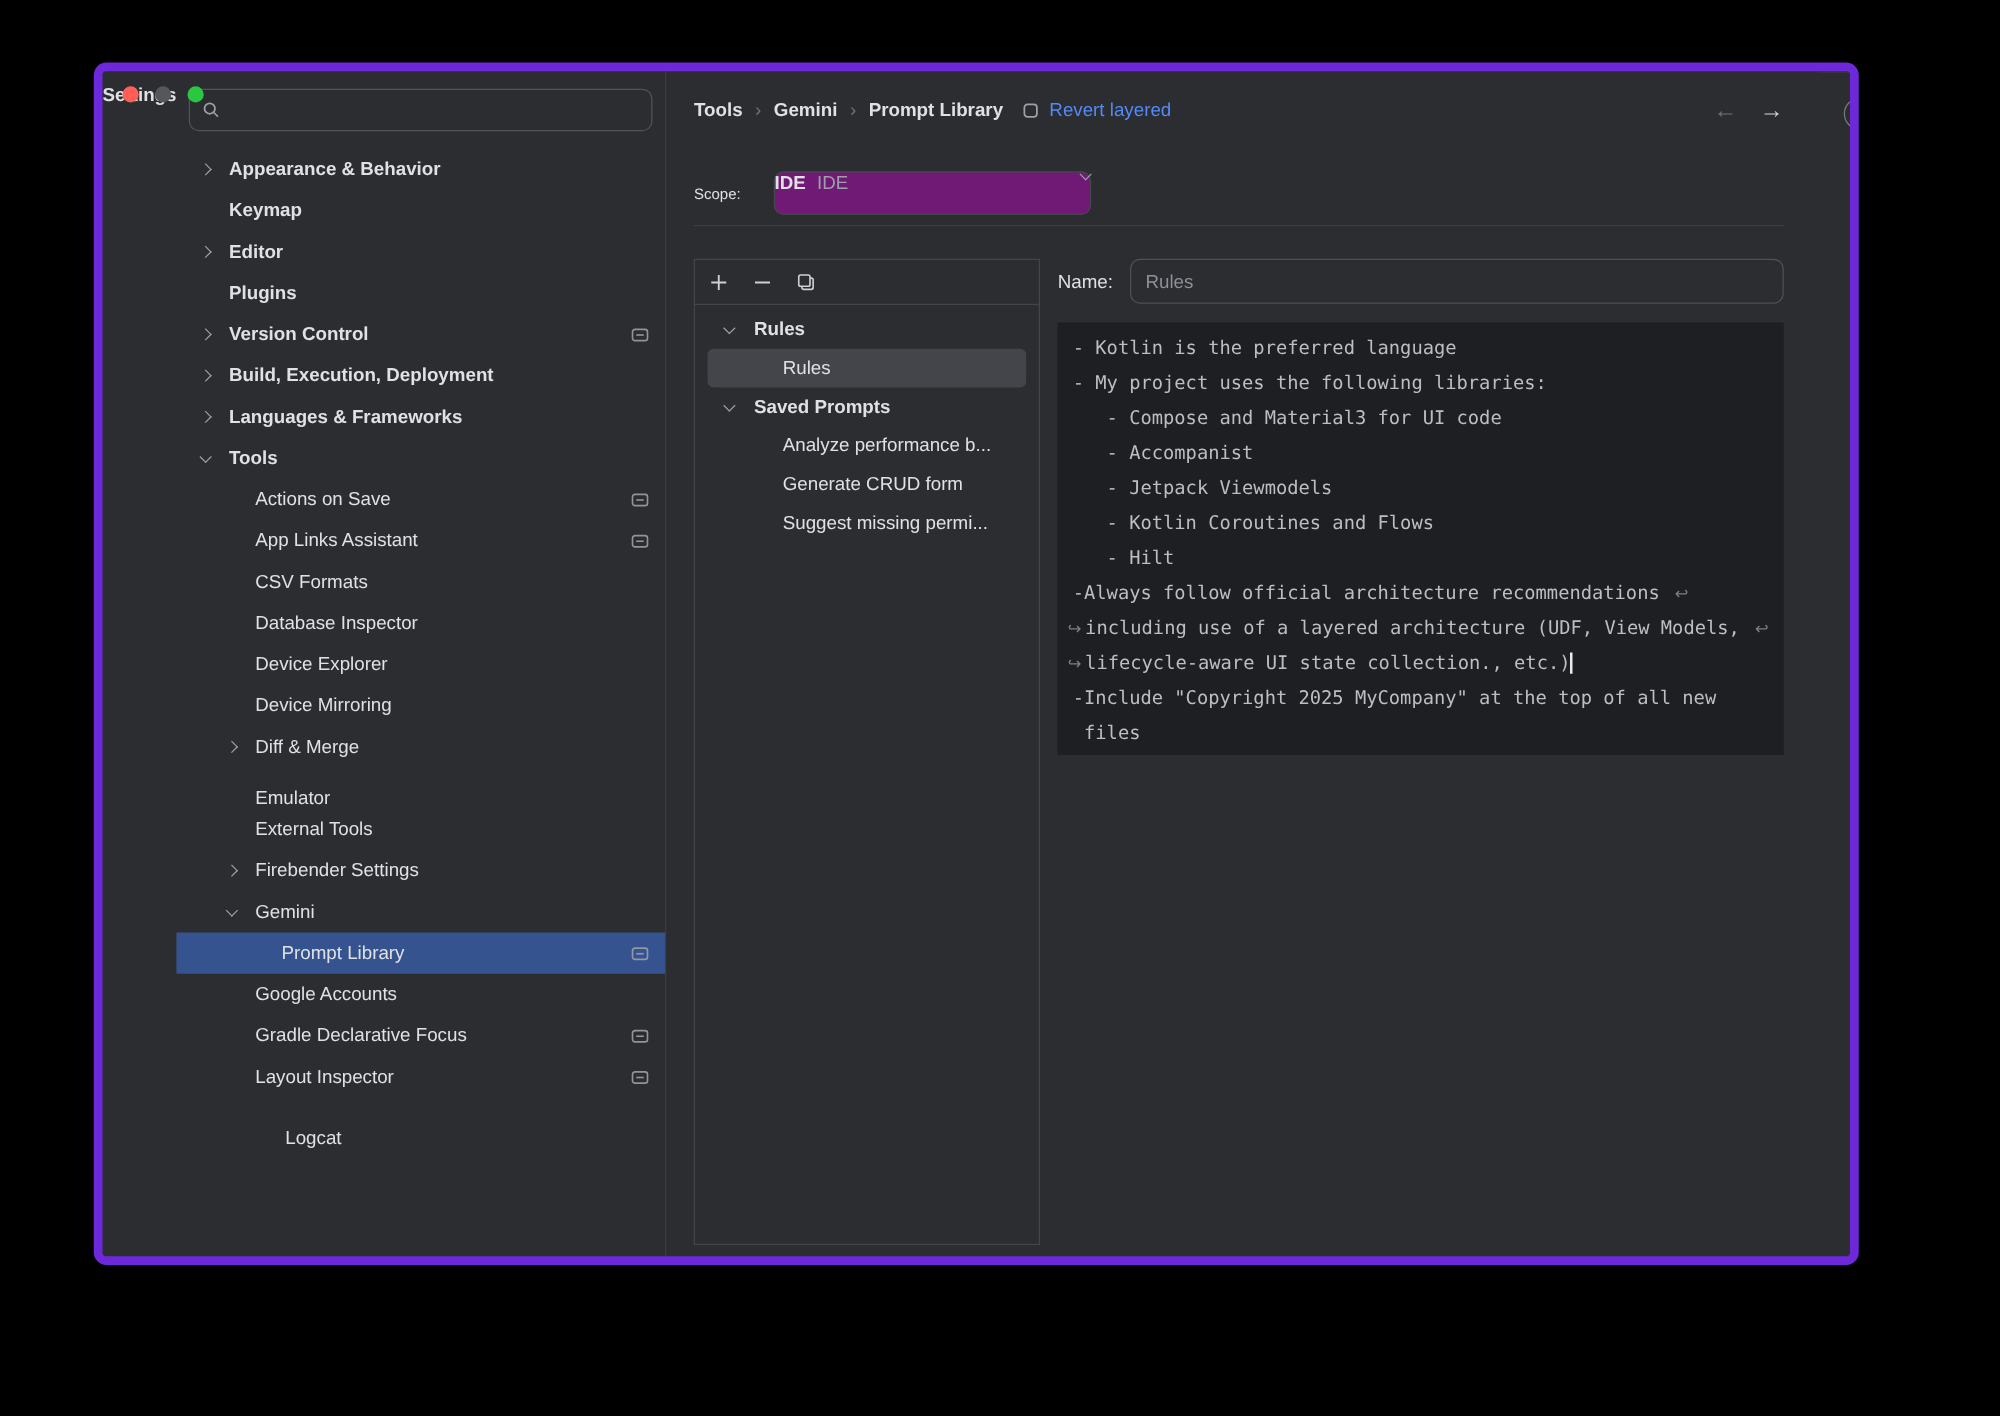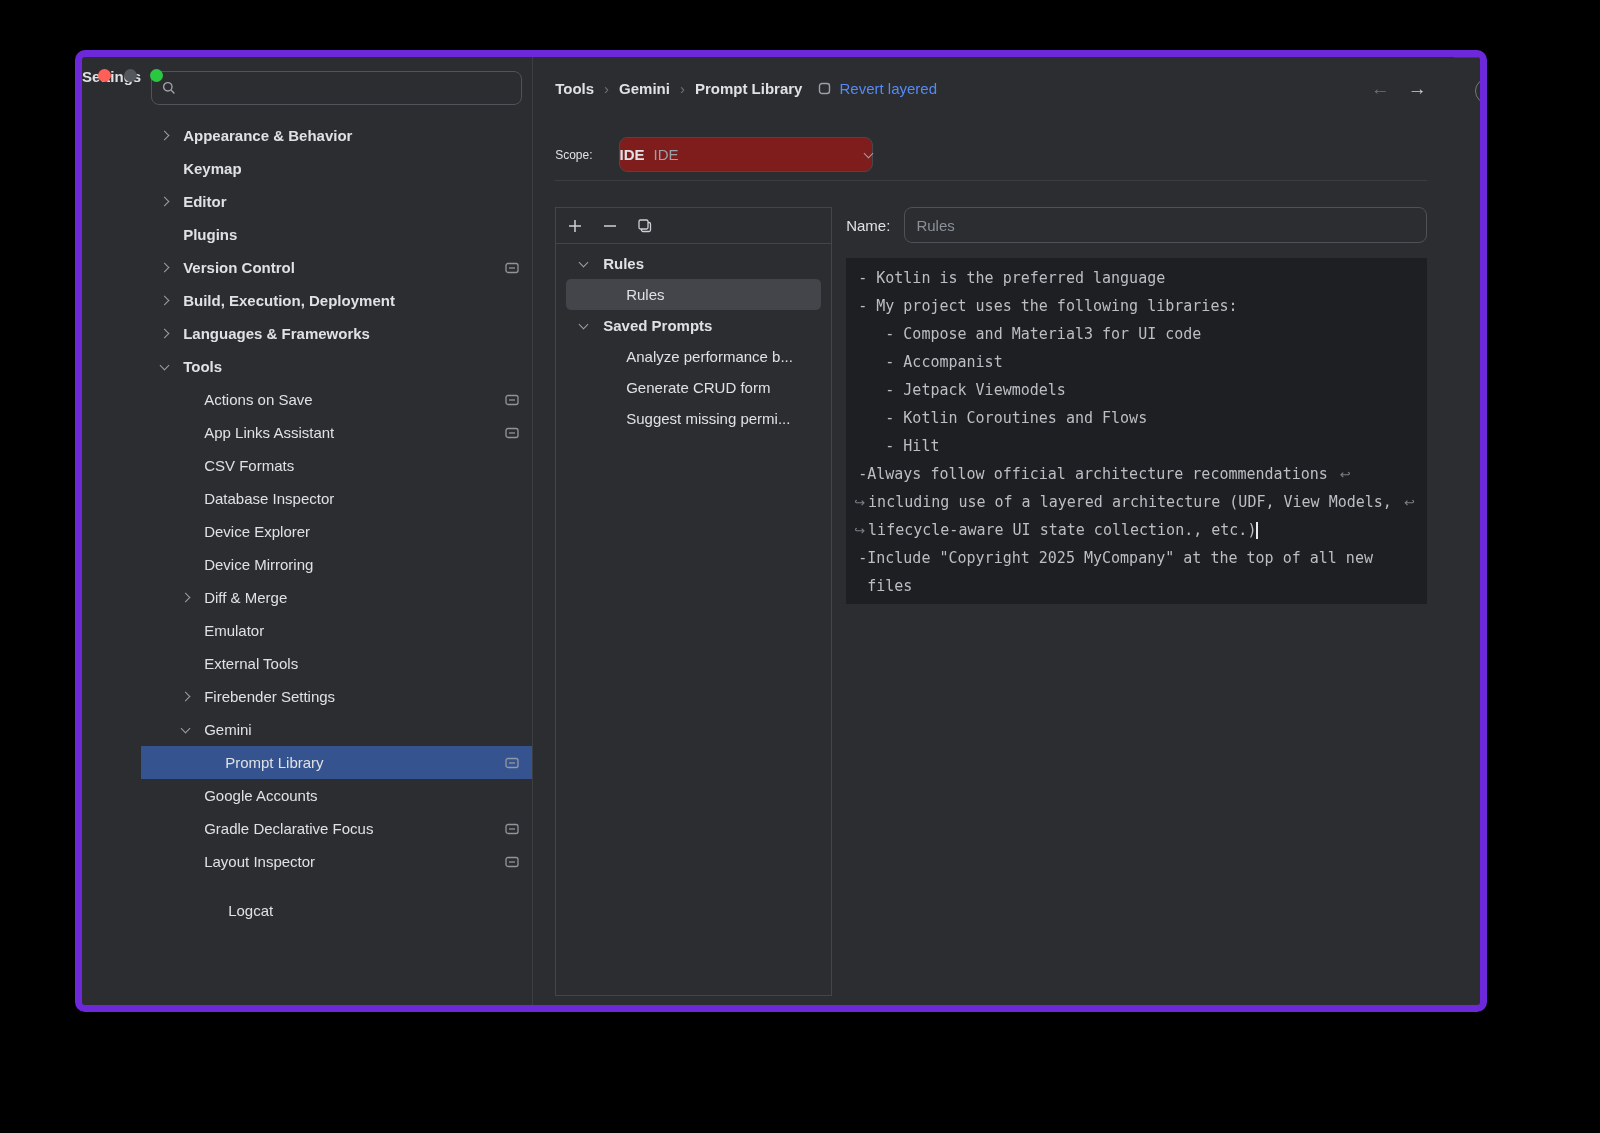--- a/index.html
+++ b/index.html
@@ -34,22 +34,22 @@
   .bc{display:inline-flex;align-items:center;}
   .crumb{font-weight:700;font-size:15px;cursor:pointer;}
   .crumb-sep{color:#6f737a;margin:0 10px;font-size:15px;}
   .revert{display:inline-flex;align-items:center;gap:8px;margin-left:16px;cursor:pointer;}
   .revert-label{color:#548af7;font-size:15px;}
   .navarrows{margin-left:auto;display:flex;gap:18px;font-size:19px;line-height:1;}
   .nav-back{color:#6f737a;cursor:pointer;}
   .nav-fwd{color:#ced0d6;cursor:pointer;}
   .scoperow{margin-top:36px;display:flex;align-items:center;flex:0 0 auto;}
   .scope-label{font-size:12px;color:#dfe1e5;}
-  .combo{margin-left:26px;width:254px;height:35px;background:#7f1d1d;border:1px solid #46484e;border-radius:8px;
-    display:flex;align-items:center;padding:0 0;gap:9px;cursor:pointer;}
+  .combo{margin-left:26px;width:254px;height:35px;background:#701a75;border:1px solid #46484e;border-radius:8px;
+    display:flex;align-items:flex-start;padding:0 0;gap:9px;cursor:pointer;}
   .combo-prefix{font-weight:700;font-size:15px;}
   .combo-value{color:#9da0a8;font-size:15px;}
   .combo-chev{margin-left:auto;display:inline-flex;}
   .combo-chev .chev{margin-top:-2px;}
   .divider{margin-top:8px;height:1px;background:#3c3e42;flex:0 0 auto;}
   .bodyrow{margin-top:26px;margin-bottom:9px;flex:1;display:flex;gap:14px;min-height:0;}
   
   .panel{width:277px;flex:0 0 auto;border:1px solid #43454a;display:flex;flex-direction:column;}
   .panel-toolbar{height:36px;flex:0 0 auto;border-bottom:1px solid #43454a;display:flex;align-items:center;padding:0 10px;gap:17px;}
   .tb-icon{width:18px;height:18px;display:inline-flex;align-items:center;justify-content:center;cursor:pointer;}
@@ -211,21 +211,21 @@
               <span class="side-label">Device Mirroring</span>
               <span class="spacer"></span>
             </div>
             <div class="side-row" style="padding-left: 41px;">
               <span class="chev-slot">
                 <span class="chev right"></span>
               </span>
               <span class="side-label">Diff &amp; Merge</span>
               <span class="spacer"></span>
             </div>
-            <div class="side-row" style="padding-left: 41px;">
+            <div class="side-row" style="padding-left: 41px; align-items: flex-end;">
               <span class="chev-slot"></span>
               <span class="side-label">Emulator</span>
               <span class="spacer"></span>
             </div>
             <div class="side-row" style="padding-left: 41px;">
               <span class="chev-slot"></span>
               <span class="side-label">External Tools</span>
               <span class="spacer"></span>
             </div>
             <div class="side-row" style="padding-left: 41px;">

